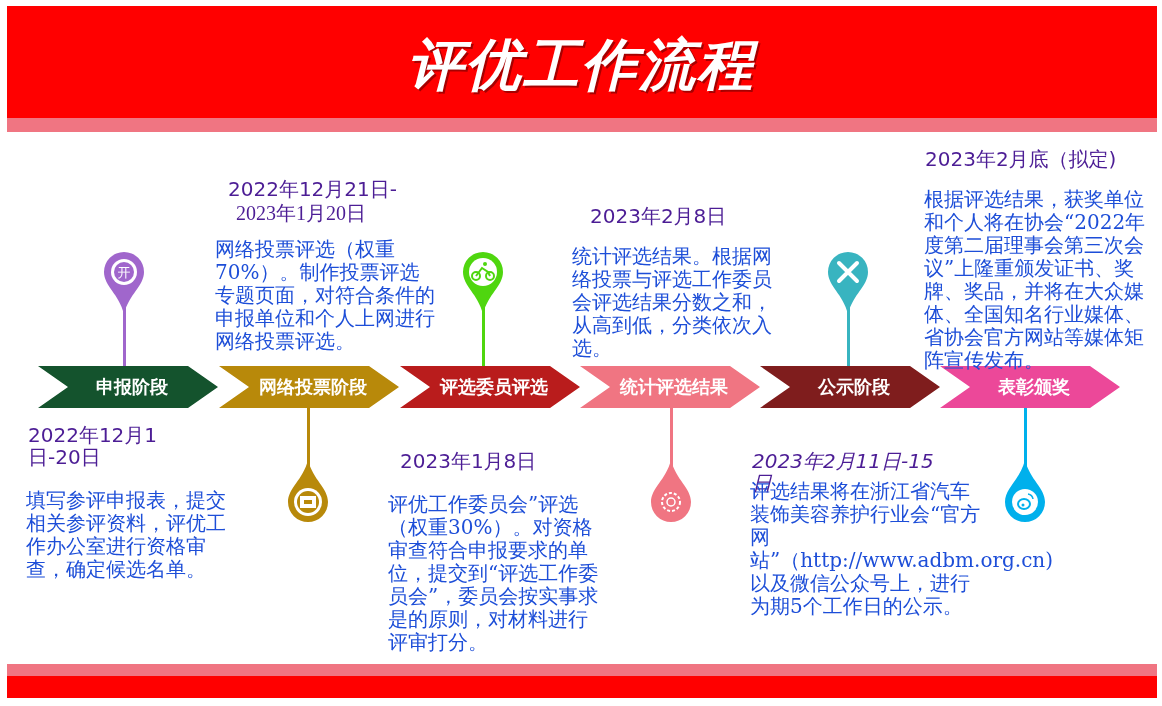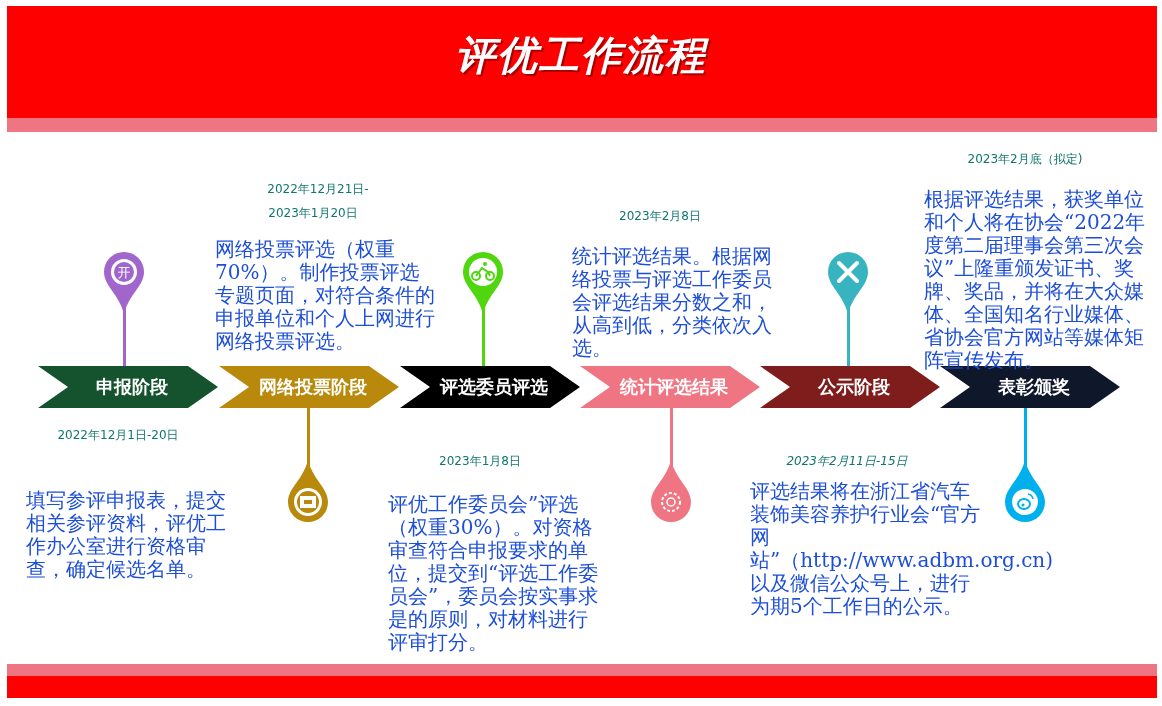--- a/index.html
+++ b/index.html
@@ -1,59 +1,59 @@
 <!DOCTYPE html>
 <html><head>
 <meta charset="utf-8">
 <style>
   * { margin:0; padding:0; box-sizing:border-box; }
   body { width:1162px; height:706px; background:#ffffff; position:relative; overflow:hidden;
          font-family:"DejaVu Sans","Liberation Sans",sans-serif; color:#1a1a1a; }
   .hdr { position:absolute; left:7px; top:6px; width:1150px; height:112px; background:#ff0000; }
   .hdr-strip { position:absolute; left:7px; top:118px; width:1150px; height:14px; background:#f07582; }
   .title { position:absolute; left:0; top:28px; width:1162px; text-align:center; color:#fff;
-           font-size:40px; font-weight:bold; font-style:italic; letter-spacing:2px;
+           font-size:56px; font-weight:bold; font-style:italic; letter-spacing:2px;
            text-shadow:2px 2px 0 rgba(0,0,0,0.35); }
   .ftr-strip { position:absolute; left:7px; top:664px; width:1150px; height:12px; background:#f07582; }
   .ftr { position:absolute; left:7px; top:676px; width:1150px; height:22px; background:#ff0000; }
 
   .chev { position:absolute; top:366px; height:42px; width:180px;
           clip-path:polygon(0 0, 150px 0, 180px 50%, 150px 100%, 0 100%, 30px 50%);
           display:flex; align-items:center; justify-content:center; padding-left:8px;
           color:#fff; font-size:18px; font-weight:bold; }
 
   .stem { position:absolute; width:3px; }
   .pin { position:absolute; width:44px; height:66px; }
-  .date { position:absolute; font-size:12px; text-align:center; line-height:22px; color:#0f766e; }
+  .date { position:absolute; font-size:20px; line-height:22px; color:#4c1d95; }
   .desc { position:absolute; font-family:"DejaVu Serif","Liberation Serif",serif; font-size:20px;
           line-height:23px; color:#1d4ed8; }
 </style>
 </head>
 <body>
 
 <div class="hdr"></div>
 <div class="hdr-strip"></div>
 <div class="title">评优工作流程</div>
 
 <div class="chev" style="left:38px;background:#14532d;">
     <span>申报阶段</span>
   </div>
 <div class="chev" style="left:219px;background:#b8890a;">
     <span>网络投票阶段</span>
   </div>
-<div class="chev" style="left:400px;background:#000000;justify-content:center;">
+<div class="chev" style="left:400px;background:#b91c1c;justify-content:center;">
     <span>评选委员评选</span>
   </div>
 <div class="chev" style="left:580px;background:#f07582;">
     <span>统计评选结果</span>
   </div>
 <div class="chev" style="left:760px;background:#7f1d1d;">
     <span>公示阶段</span>
   </div>
-<div class="chev" style="left:940px;background:#0f172a;">
+<div class="chev" style="left:940px;background:#ec4899;">
     <span>表彰颁奖</span>
   </div>
 
 <div class="stem" style="left:123px;top:300px;height:66px;background:#a066cc;"></div>
 <svg class="pin" style="left:102px;top:250px;" viewBox="0 0 44 66">
   <path d="M22 2 A20 20 0 0 1 42 22 C42 36 27 44 22 64 C17 44 2 36 2 22 A20 20 0 0 1 22 2Z" fill="#a066cc"></path>
   <circle cx="22" cy="22" r="13" fill="#fff"></circle>
     <circle cx="22" cy="22" r="10" fill="#a066cc"></circle>
   <text x="22" y="27" font-size="13" text-anchor="middle" fill="#fff" font-family="DejaVu Sans, sans-serif">开</text>
 </svg>
@@ -96,21 +96,21 @@
   <circle cx="22" cy="44" r="13" fill="#fff"></circle>
   <ellipse cx="21" cy="46" rx="6" ry="5" fill="none" stroke="#00b0ec" stroke-width="2"></ellipse>
     <circle cx="20" cy="47" r="1.5" fill="#00b0ec"></circle>
   <path d="M25 36 A6 6 0 0 1 30 41" stroke="#00b0ec" stroke-width="1.5" fill="none"></path>
 </svg>
 
 <div class="date" style="left:28px;top:424px;width:180px;">2022年12月1日-20日</div>
 <div class="desc" style="left:26px;top:489px;width:218px;">填写参评申报表，提交相关参评资料，评优工作办公室进行资格审查，确定候选名单。</div>
 
 <div class="date" style="left:228px;top:178px;width:180px;">2022年12月21日-</div>
-<div class="date" style="left:223px;top:202px;width:180px;">2023年1月20日</div>
+<div class="date" style="left:236px;top:202px;width:180px;font-family:Liberation Serif, serif;">2023年1月20日</div>
 <div class="desc" style="left:215px;top:238px;width:220px;">网络投票评选（权重70%）。制作投票评选专题页面，对符合条件的申报单位和个人上网进行网络投票评选。</div>
 
 <div class="date" style="left:400px;top:450px;width:160px;">2023年1月8日</div>
 <div class="desc" style="left:388px;top:493px;width:218px;">评优工作委员会”评选（权重30%）。对资格审查符合申报要求的单位，提交到“评选工作委员会”，委员会按实事求是的原则，对材料进行评审打分。</div>
 
 <div class="date" style="left:590px;top:205px;width:140px;">2023年2月8日</div>
 <div class="desc" style="left:572px;top:245px;width:218px;">统计评选结果。根据网络投票与评选工作委员会评选结果分数之和，从高到低，分类依次入选。</div>
 
 <div class="date" style="left:752px;top:450px;width:190px;font-style:italic;">2023年2月11日-15日</div>
 <div class="desc" style="left:750px;top:480px;width:236px;">评选结果将在浙江省汽车装饰美容养护行业会“官方网站”（http://www.adbm.org.cn)以及微信公众号上，进行为期5个工作日的公示。</div>

